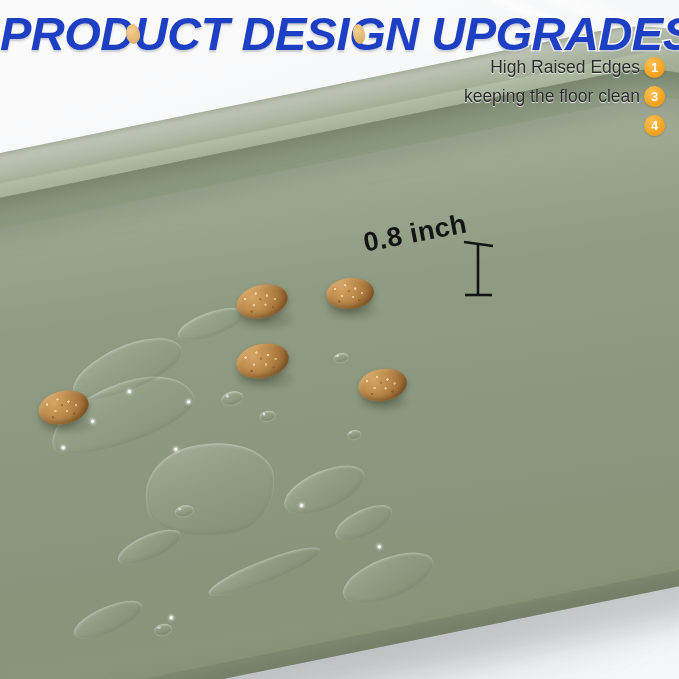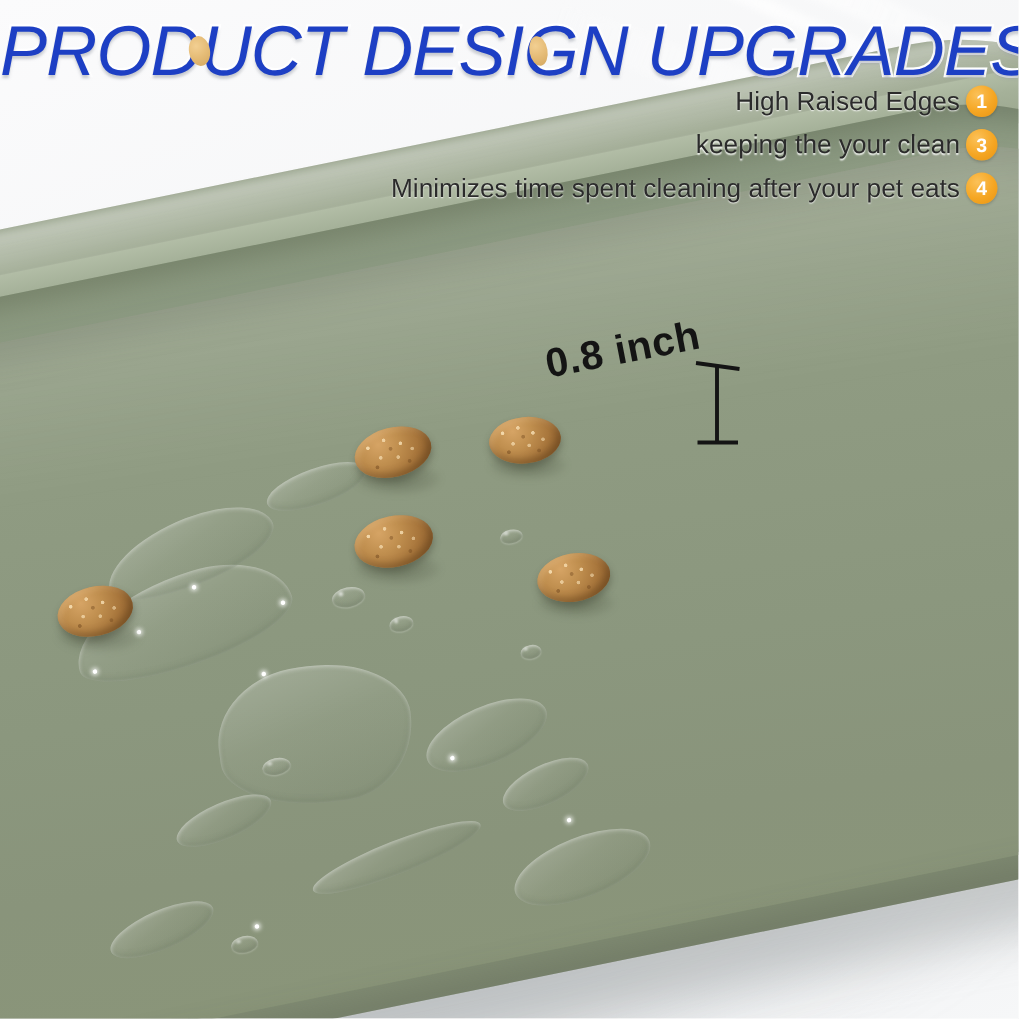--- a/index.html
+++ b/index.html
@@ -232,21 +232,21 @@
 
   
   .headline {
     position: absolute;
     left: 0;
     right: 0;
     top: 6px;
     text-align: center;
     font-family: "Liberation Sans", sans-serif;
     font-size: 47px;
-    font-weight: 400;
+    font-weight: 700;
     font-style: italic;
     letter-spacing: -0.5px;
     color: #1d3fc4;
     -webkit-text-stroke: 3px #ffffff;
     paint-order: stroke fill;
     text-shadow:
       0 2px 2px rgba(150,155,165,0.55),
       0 0 1px rgba(255,255,255,0.9);
     white-space: nowrap;
   }
@@ -393,24 +393,23 @@
 
   <div class="bullets">
 
     <div class="bullet-row">
       <span class="bullet-text">High Raised Edges</span>
       <span class="bullet-badge">1</span>
     </div>
 
 
     <div class="bullet-row">
-      <span class="bullet-text">keeping the your clean</span>
+      <span class="bullet-text">keeping the floor clean</span>
       <span class="bullet-badge">3</span>
     </div>
 
     <div class="bullet-row">
-      <span class="bullet-text">Minimizes time spent cleaning after your pet eats</span>
       <span class="bullet-badge">4</span>
     </div>
 
   </div>
 
 </div>
 
 </body></html>

